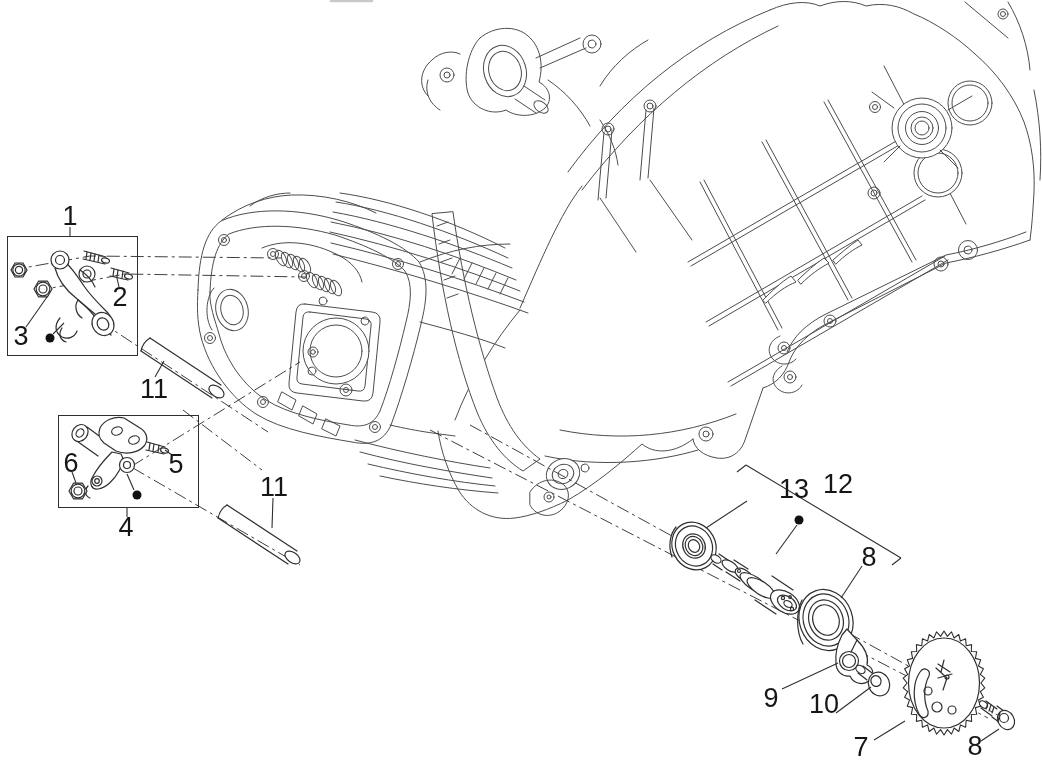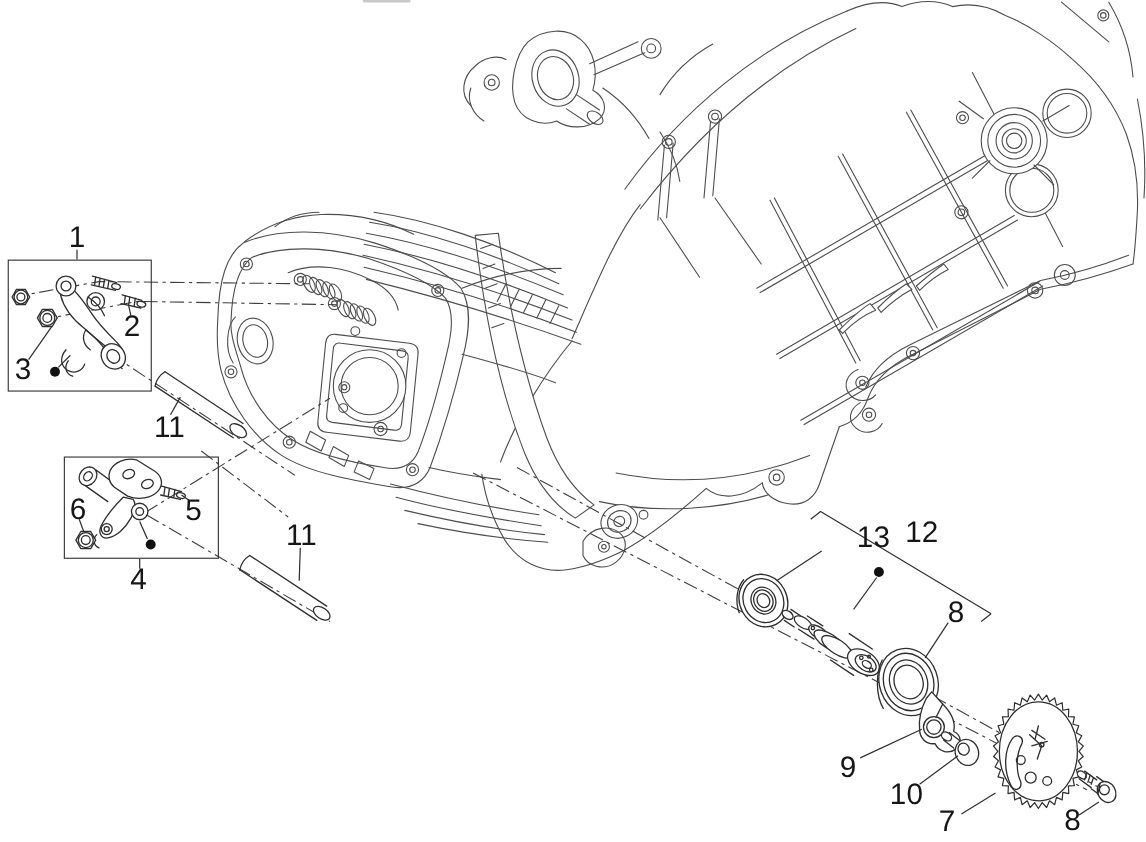--- a/index.html
+++ b/index.html
@@ -377,17 +377,17 @@
 <div class="callout" style="left:21px;top:336px;">3</div>
 <div class="callout" style="left:154px;top:389px;">11</div>
 <div class="callout" style="left:71px;top:463px;">6</div>
 <div class="callout" style="left:126px;top:527px;">4</div>
 <div class="callout" style="left:176px;top:464px;">5</div>
 <div class="callout" style="left:274px;top:487px;">11</div>
 <div class="callout" style="left:794px;top:489px;">13</div>
 <div class="callout" style="left:838px;top:484px;">12</div>
 <div class="callout" style="left:869px;top:557px;">8</div>
 <div class="callout" style="left:771px;top:698px;">9</div>
-<div class="callout" style="left:824px;top:722px;">10</div>
+<div class="callout" style="left:824px;top:704px;">10</div>
 <div class="callout" style="left:861px;top:747px;">7</div>
 <div class="callout" style="left:975px;top:746px;">8</div>
 
 </div>
 
 </body></html>

